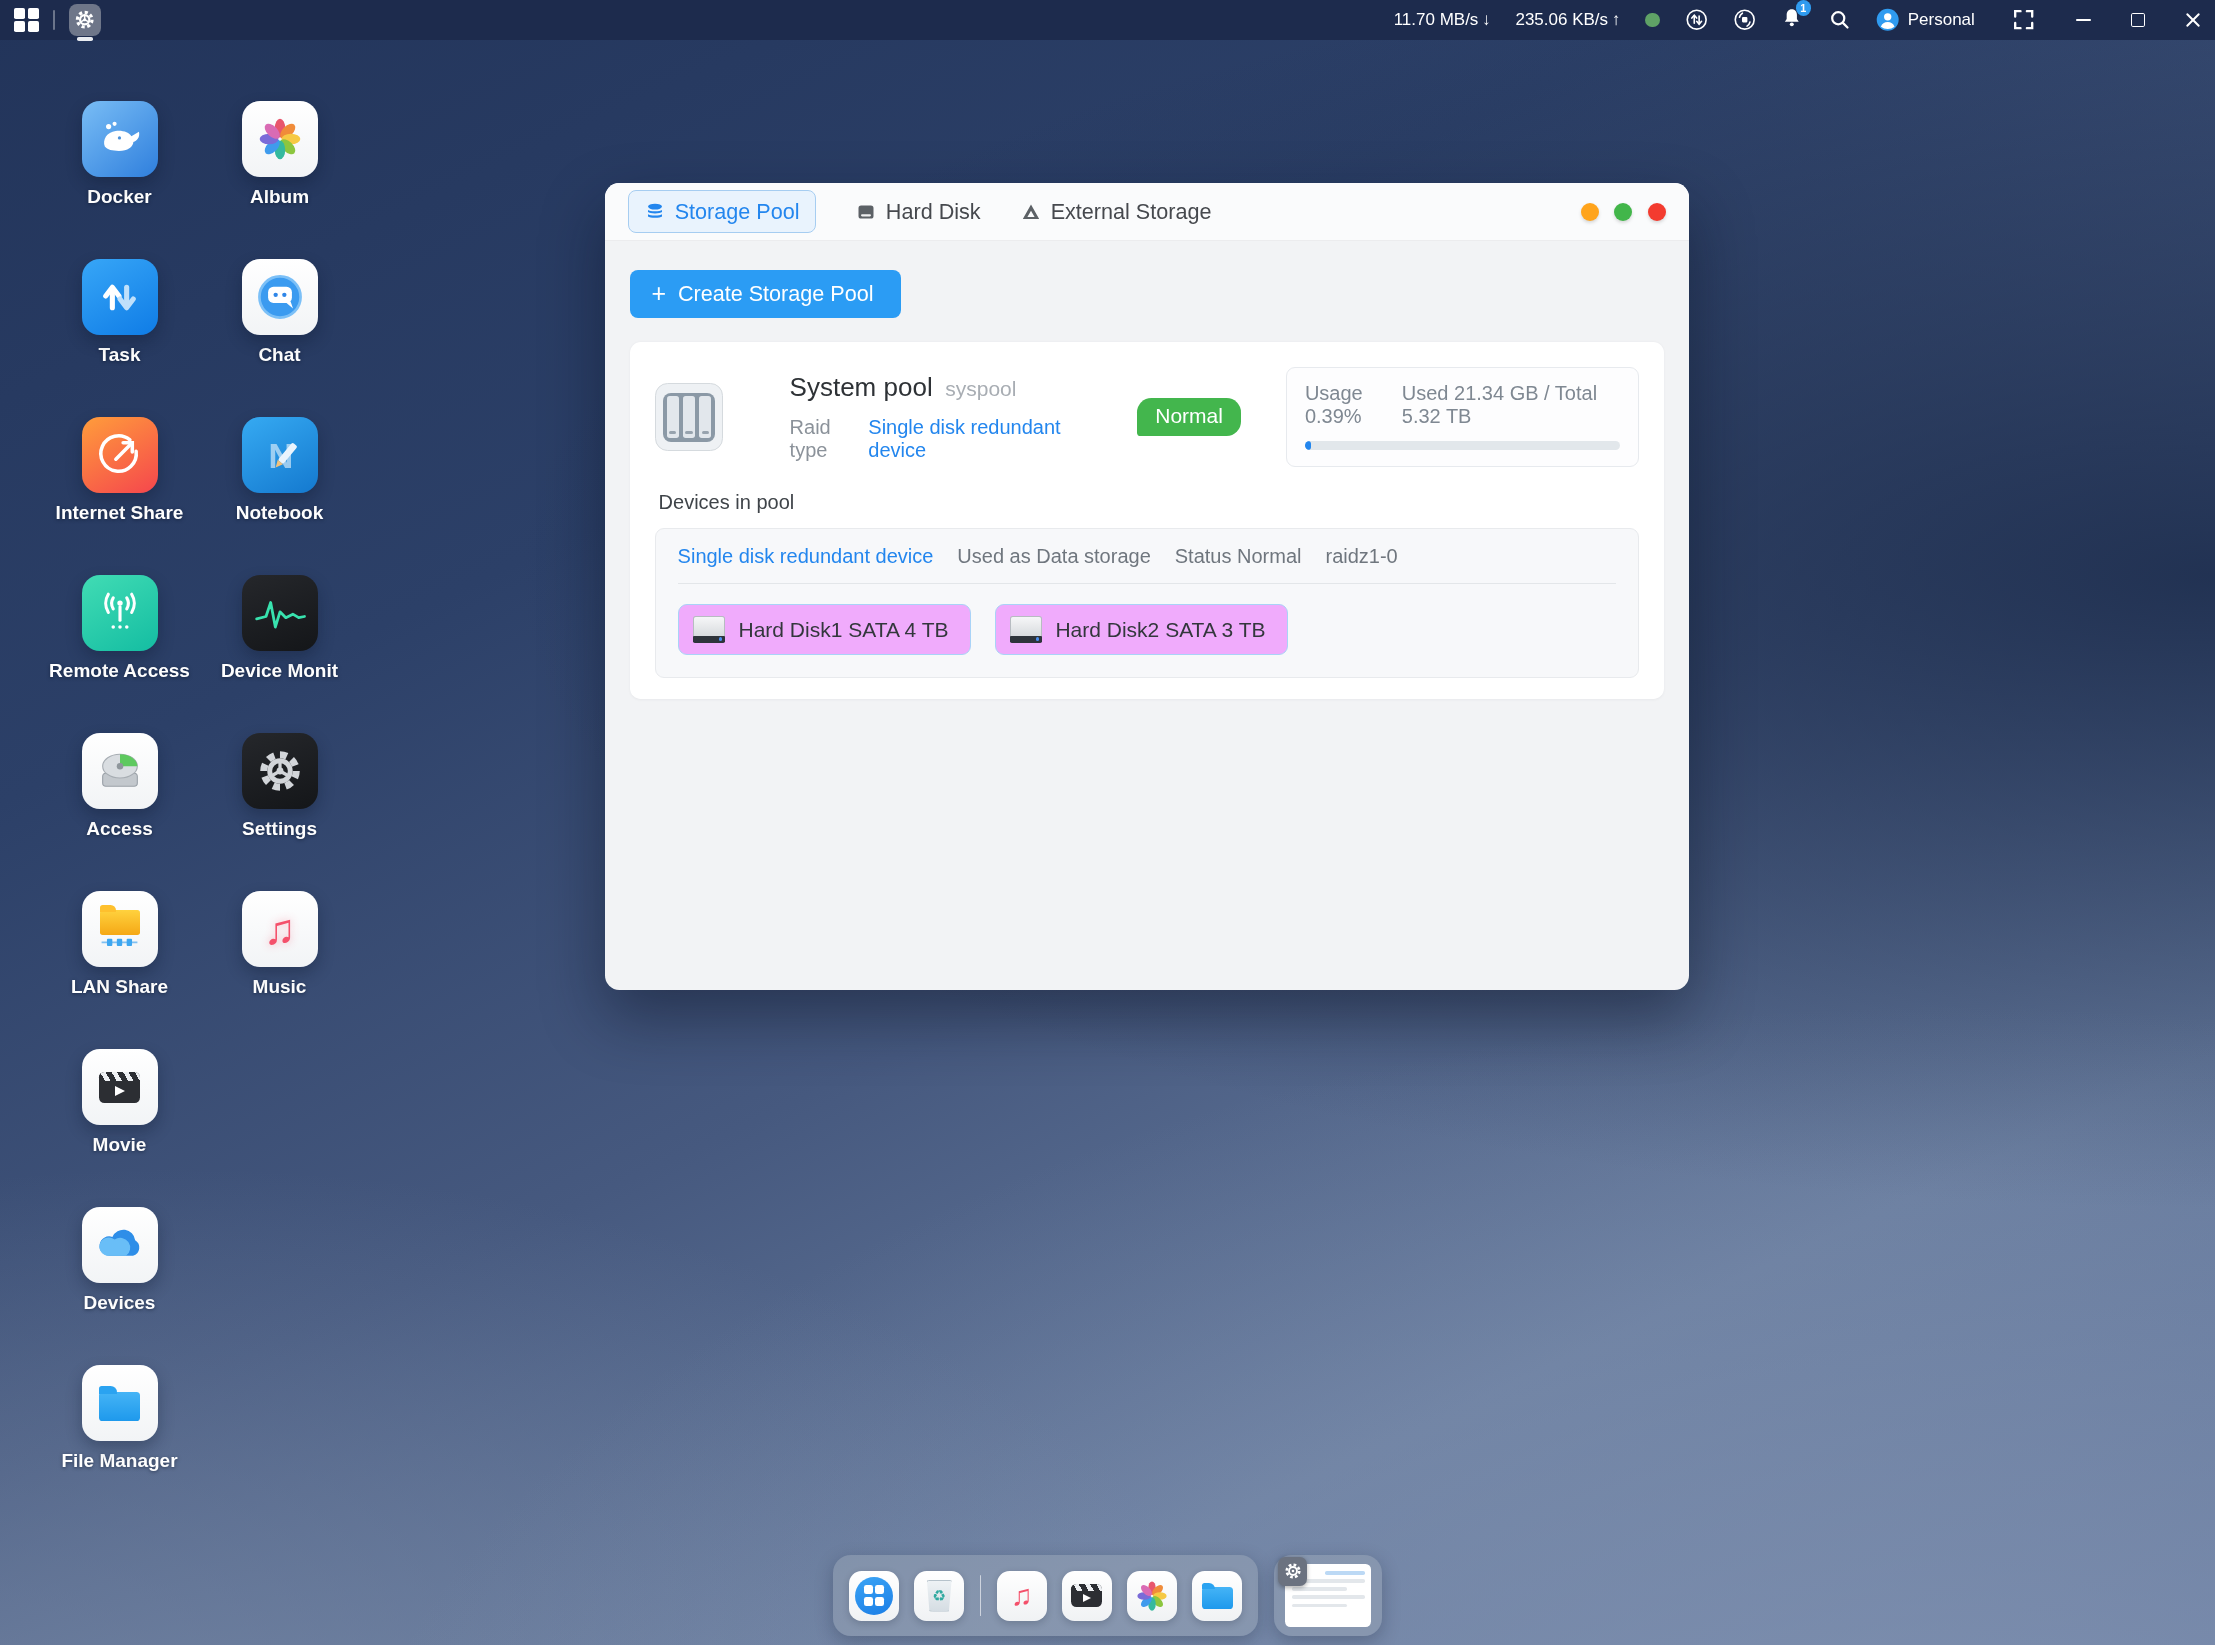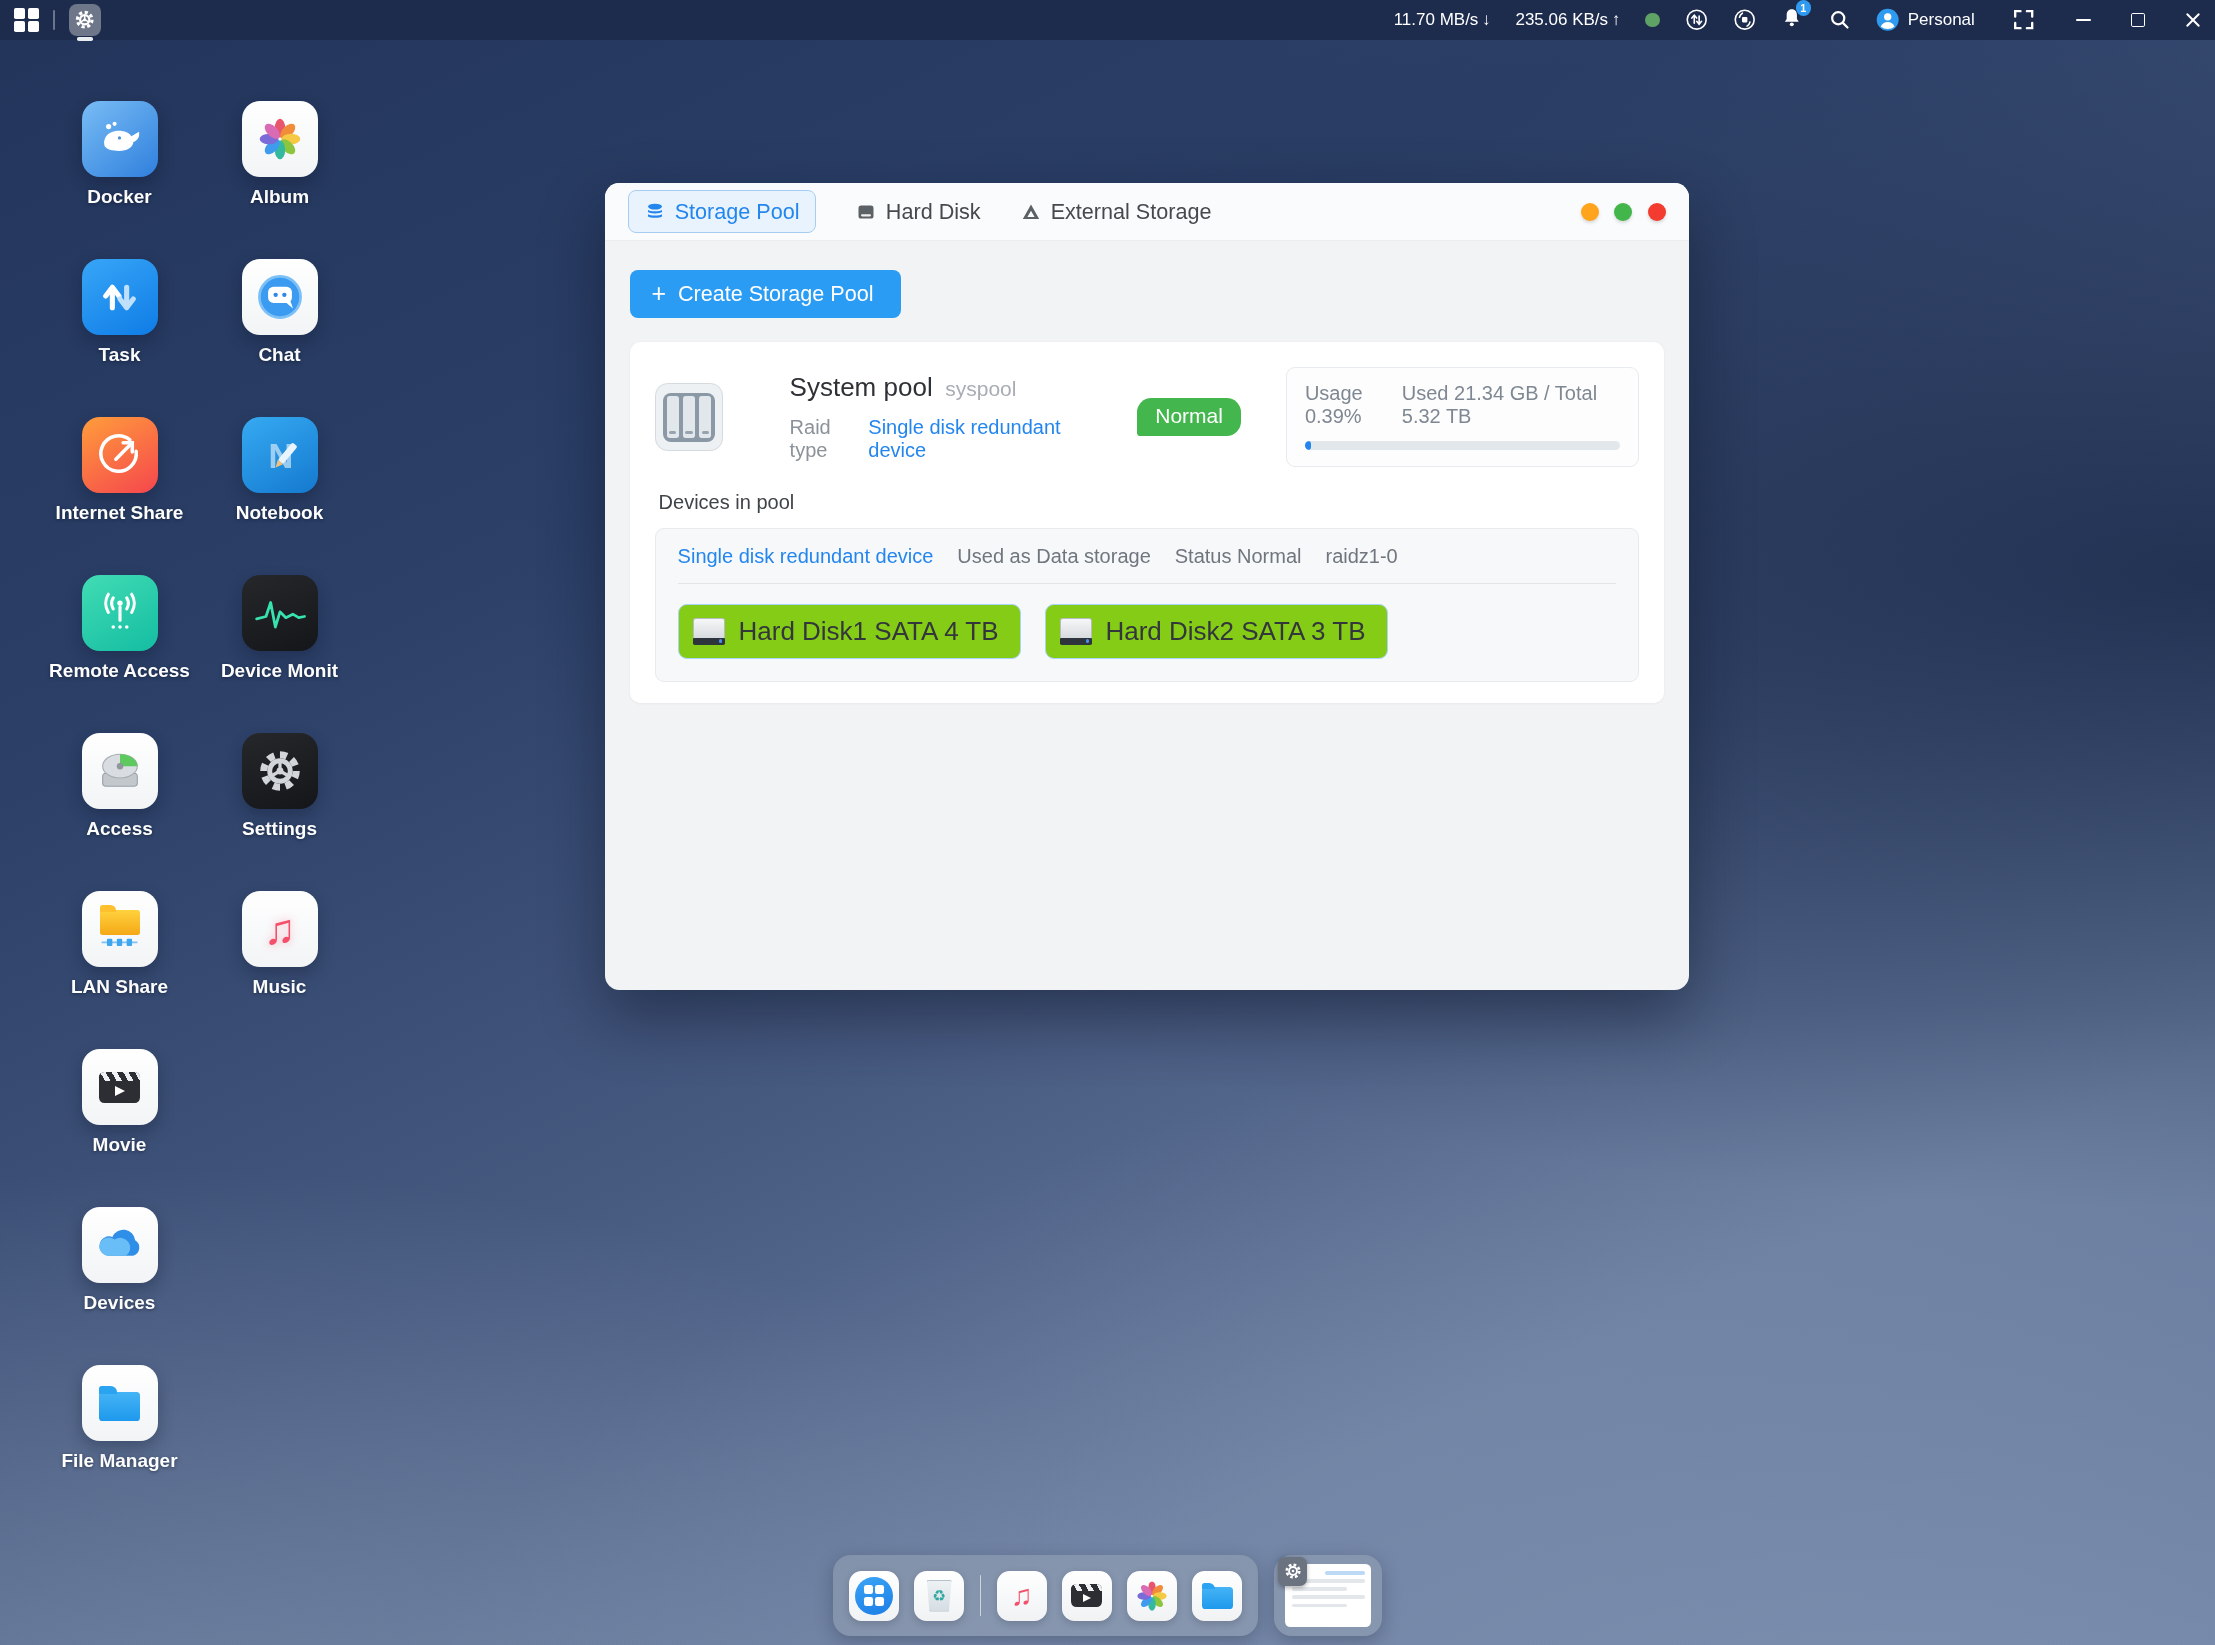--- a/index.html
+++ b/index.html
@@ -96,22 +96,22 @@
     padding:6.3px 18px 8px; border-radius:14.4px 14.4px 14.4px 3.6px; }
   .usage-panel { margin-left:auto; width:423px; border:1.4px solid #e7eaee; background:#fdfdfe; border-radius:9px; padding:13.5px 18px 15.3px; }
   .usage-line { display:flex; justify-content:flex-start; font-size:20px; color:#7f8892; }
   .usage-track { margin-top:13.5px; height:9px; border-radius:4.5px; background:#e2e7eb; overflow:hidden; }
   .usage-fill { width:1.4%; min-width:6.3px; height:100%; background:#2386ee; border-radius:4.5px; }
   .devices-heading { margin:24px 0 14.4px 3.6px; font-size:20px; color:#3f4449; }
   .devices-panel { background:#f7f8fa; border:0.9px solid #e8eaed; border-radius:9px; padding:16px 21.6px 21.6px; }
   .devices-meta { display:flex; gap:24px; font-size:20px; color:#6f767e; }
   .devices-divider { border-top:0.9px solid #e3e6e9; margin:15.3px 0 20px; }
   .disk-row { display:flex; gap:23.4px; }
-  .disk-btn { display:flex; align-items:center; gap:13.5px; background:#84cc16; border:1.4px solid #a9d3f7;
-    border-radius:9px; padding:10.8px 21.6px 10.8px 14.4px; font-size:26px; color:#33373c; cursor:pointer; }
+  .disk-btn { display:flex; align-items:center; gap:13.5px; background:#f0abfc; border:1.4px solid #a9d3f7;
+    border-radius:9px; padding:10.8px 21.6px 10.8px 14.4px; font-size:21px; color:#33373c; cursor:pointer; }
   .hdd { width:32px; height:27px; position:relative; flex-shrink:0; }
   .hdd .top { position:absolute; top:0; width:32px; height:21px; background:linear-gradient(180deg,#f6f7f8,#d8dbde);
     border:0.9px solid #b7bcc1; border-radius:2.7px 2.7px 0.9px 0.9px; }
   .hdd .strip { position:absolute; bottom:0; width:32px; height:7.2px; background:#2e343b; border-radius:0.9px 0.9px 1.8px 1.8px; }
   .hdd .led { position:absolute; bottom:2.3px; right:2.7px; width:3.6px; height:3.6px; border-radius:50%; background:#4a8ef0; }
 
   
   .dock-zone { position:absolute; bottom:9px; left:0; right:0; display:flex; justify-content:center; gap:16px; z-index:40; }
   .dock, .dock-thumb { background:rgba(150,162,180,.55); border-radius:18px; box-shadow:0 5.4px 18px rgba(10,20,40,.25); }
   .dock { display:flex; align-items:center; gap:15.3px; padding:12.6px 16px; }

